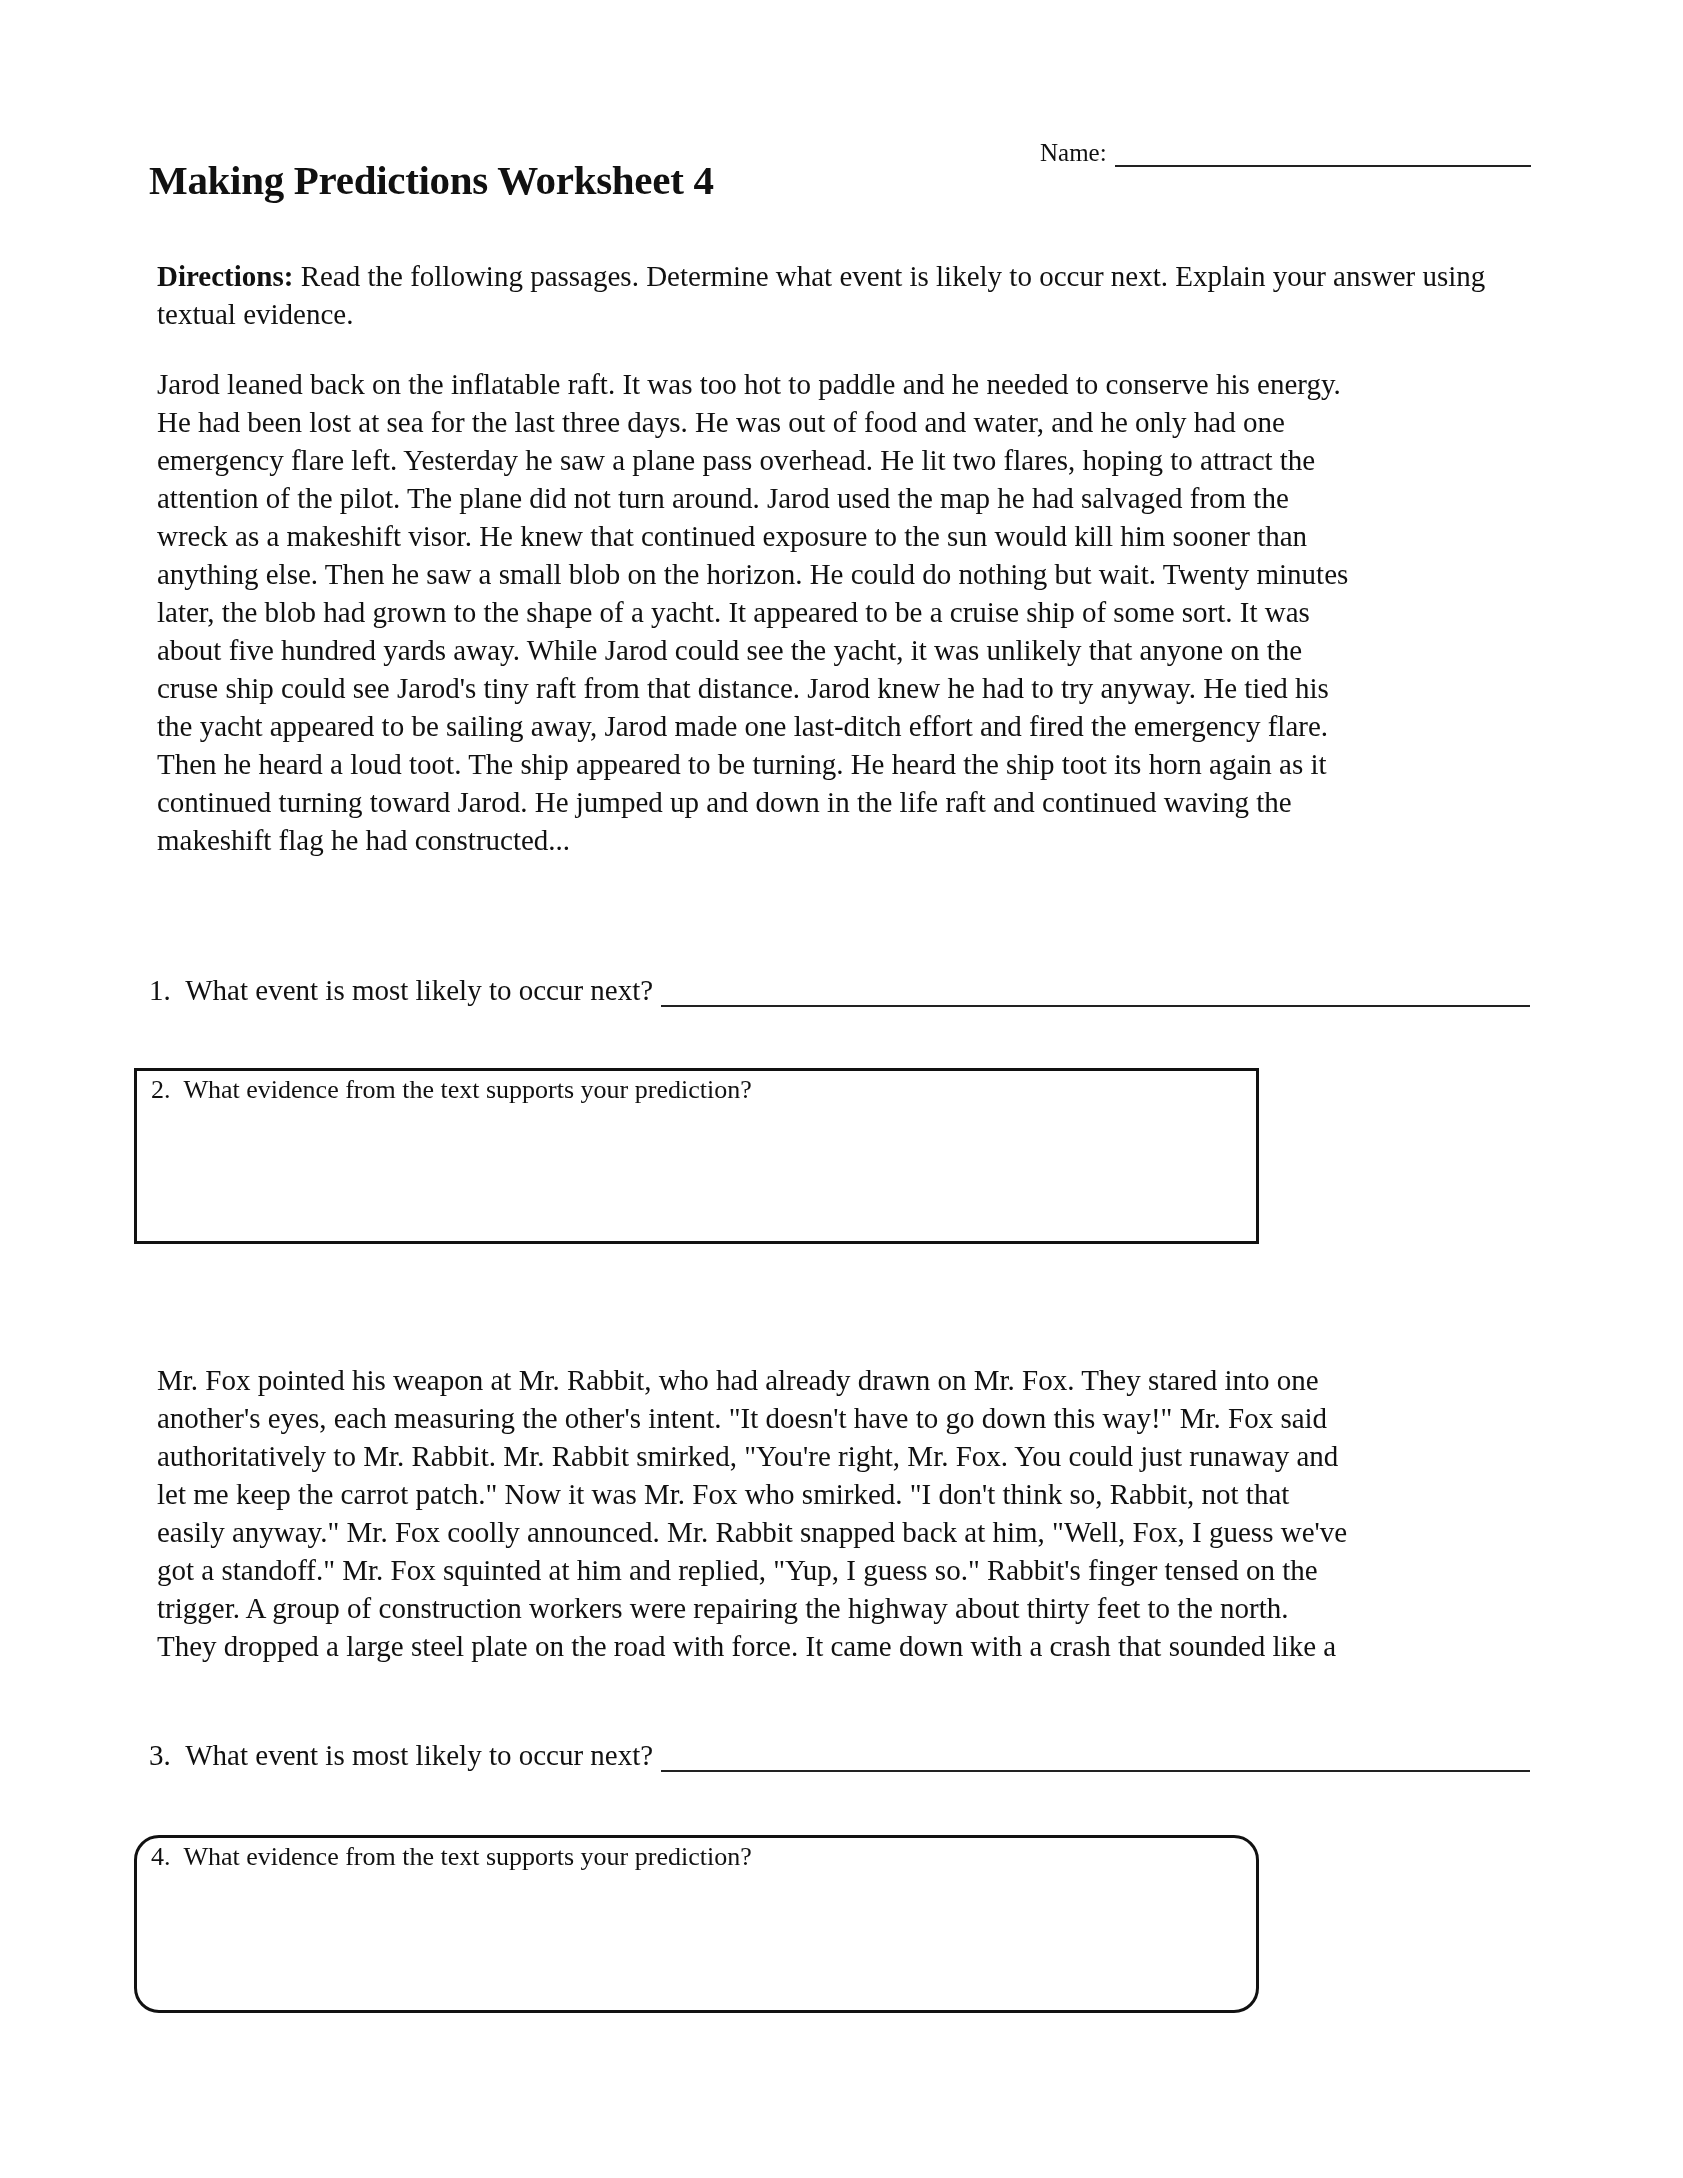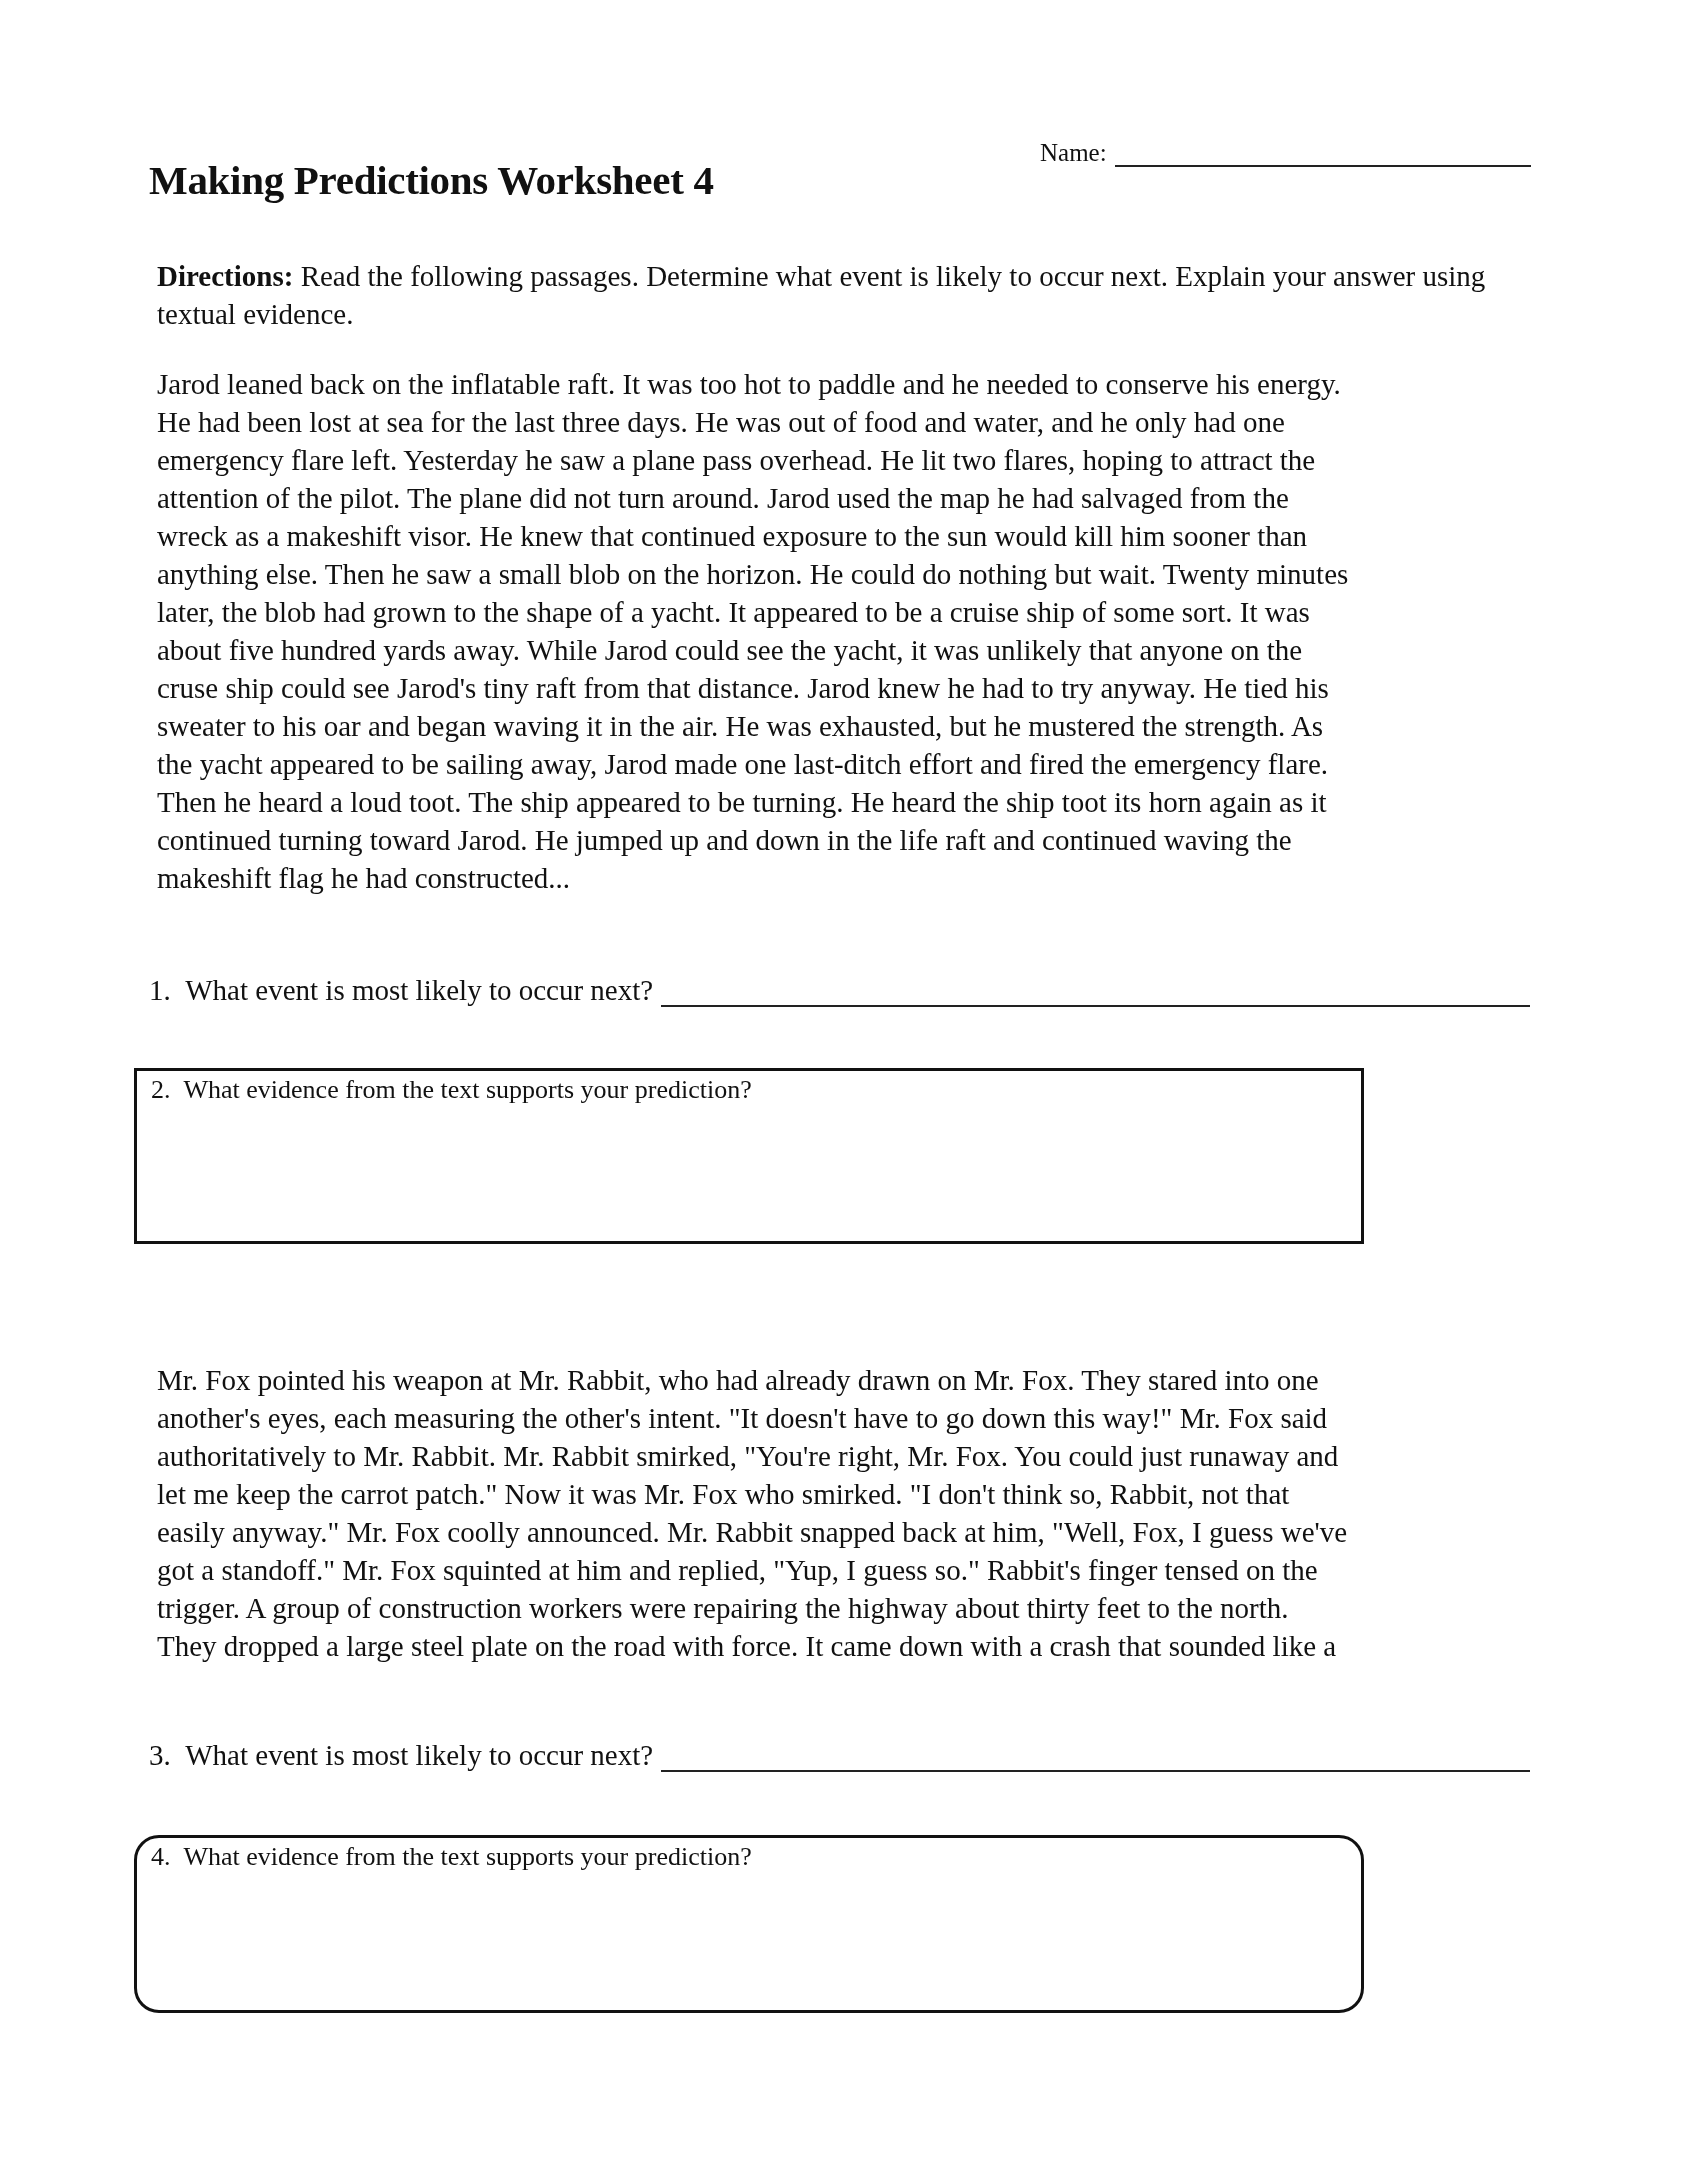--- a/index.html
+++ b/index.html
@@ -10,21 +10,21 @@
   .name-line { display:inline-block; width:416px; border-bottom:2px solid #222; margin-left:8px; height:22px; }
   .title { left:149px; top:156px; font-size:41px; font-weight:bold; margin:0; letter-spacing:-0.3px; }
   .para { left:157px; width:1396px; font-size:29px; line-height:38px; margin:0; }
   .directions { top:257px; }
   .passage1 { top:365px; }
   .passage2 { top:1361px; }
   .q-line { left:149px; font-size:29px; display:flex; align-items:flex-end; width:1381px; }
   .q-line .blank { flex:1; border-bottom:2px solid #222; margin-left:8px; height:26px; }
   .q1 { top:974px; }
   .q3 { top:1739px; }
-  .box { left:134px; width:1230px; border:3px solid #111; box-sizing:border-box; }
+  .box { left:134px; width:1125px; border:3px solid #111; box-sizing:border-box; }
   .box1 { top:1068px; height:176px; }
   .box2 { top:1835px; height:178px;border-radius:25px; }
   .box .q-text { font-size:26px; padding:4px 0 0 14px; }
   b { font-weight:bold; }
 </style>
 </head>
 <body>
 
 <div class="abs name-row">
   <span>Name:</span>
@@ -38,21 +38,20 @@
 <div class="abs para passage1">
   <div>Jarod leaned back on the inflatable raft.  It was too hot to paddle and he needed to conserve his energy.</div>
   <div>He had been lost at sea for the last three days.  He was out of food and water, and he only had one</div>
   <div>emergency flare left.  Yesterday he saw a plane pass overhead.  He lit two flares, hoping to attract the</div>
   <div>attention of the pilot.  The plane did not turn around.  Jarod used the map he had salvaged from the</div>
   <div>wreck as a makeshift visor.  He knew that continued exposure to the sun would kill him sooner than</div>
   <div>anything else.  Then he saw a small blob on the horizon.  He could do nothing but wait.  Twenty minutes</div>
   <div>later, the blob had grown to the shape of a yacht.  It appeared to be a cruise ship of some sort.  It was</div>
   <div>about five hundred yards away.  While Jarod could see the yacht, it was unlikely that anyone on the</div>
   <div>cruse ship could see Jarod's tiny raft from that distance.  Jarod knew he had to try anyway.  He tied his</div>
-  <div>sweater to his oar and began waving it in the air.  He was exhausted, but he mustered the strength.  As</div>
   <div>the yacht appeared to be sailing away, Jarod made one last-ditch effort and fired the emergency flare.</div>
   <div>Then he heard a loud toot.  The ship appeared to be turning.  He heard the ship toot its horn again as it</div>
   <div>continued turning toward Jarod.  He jumped up and down in the life raft and continued waving the</div>
   <div>makeshift flag he had constructed...</div>
 </div>
 
 <div class="abs q-line q1">
   <span>1.</span>&nbsp;&nbsp;<span>What event is most likely to occur next?</span>
   <span class="blank"></span>
 </div>

